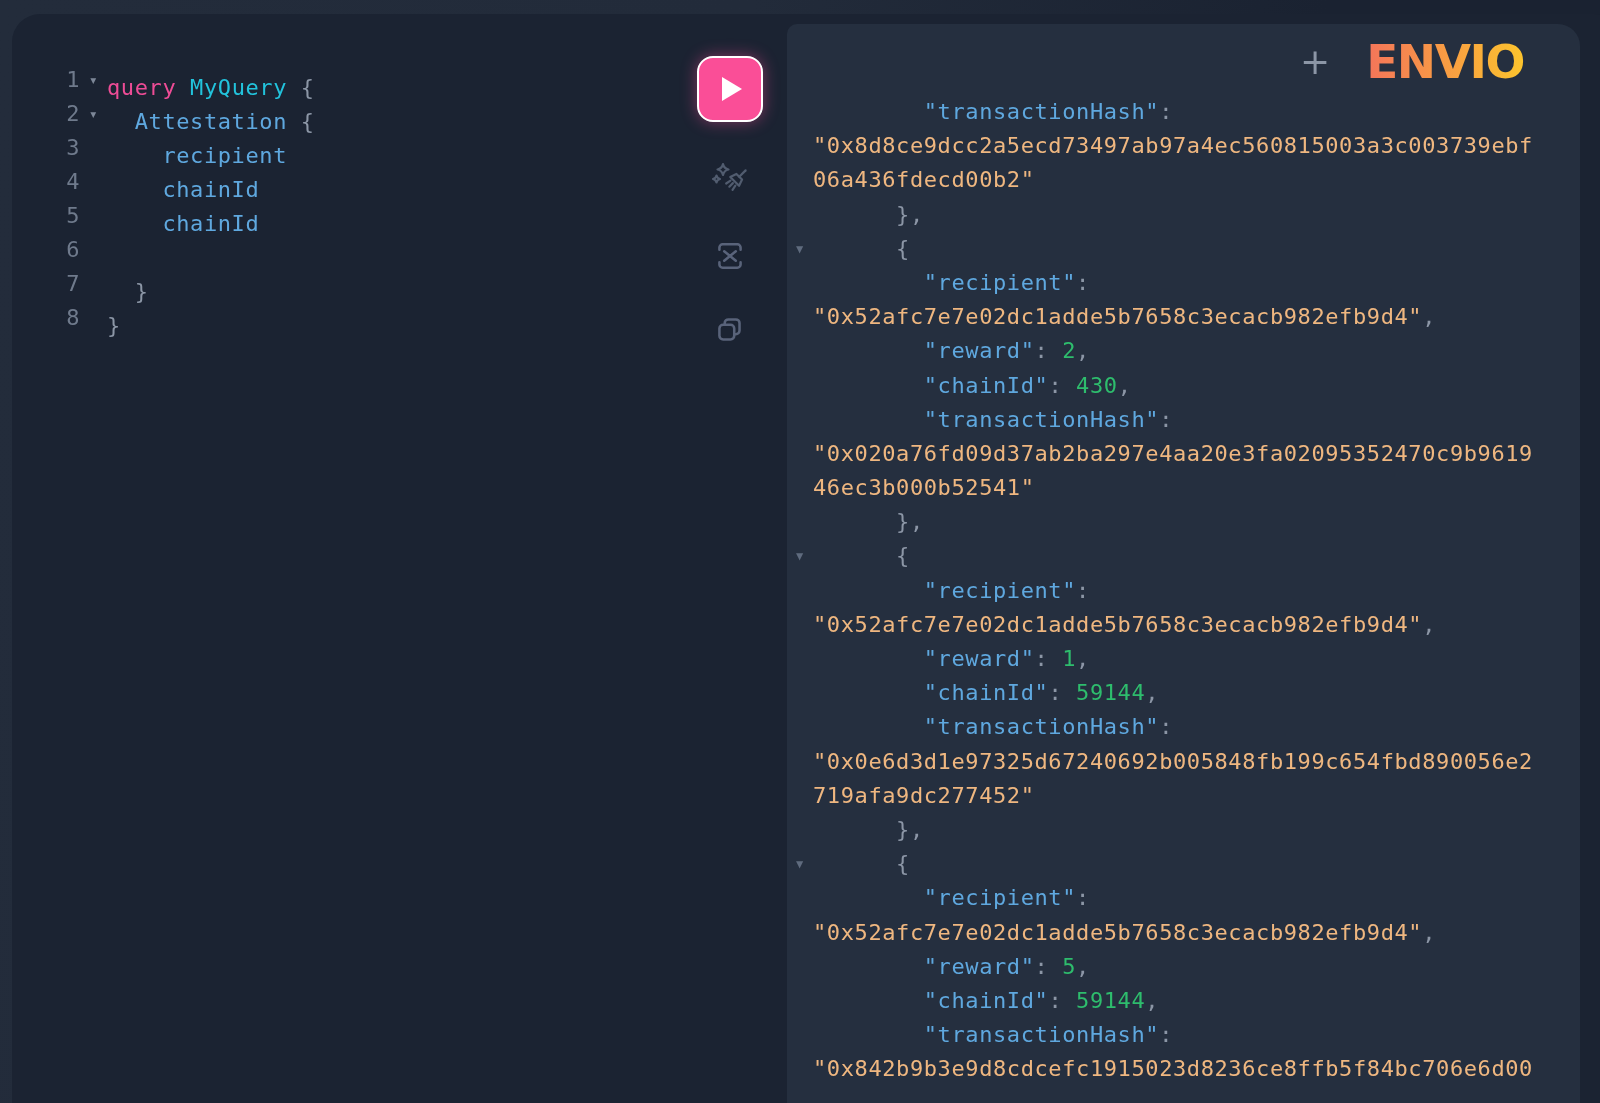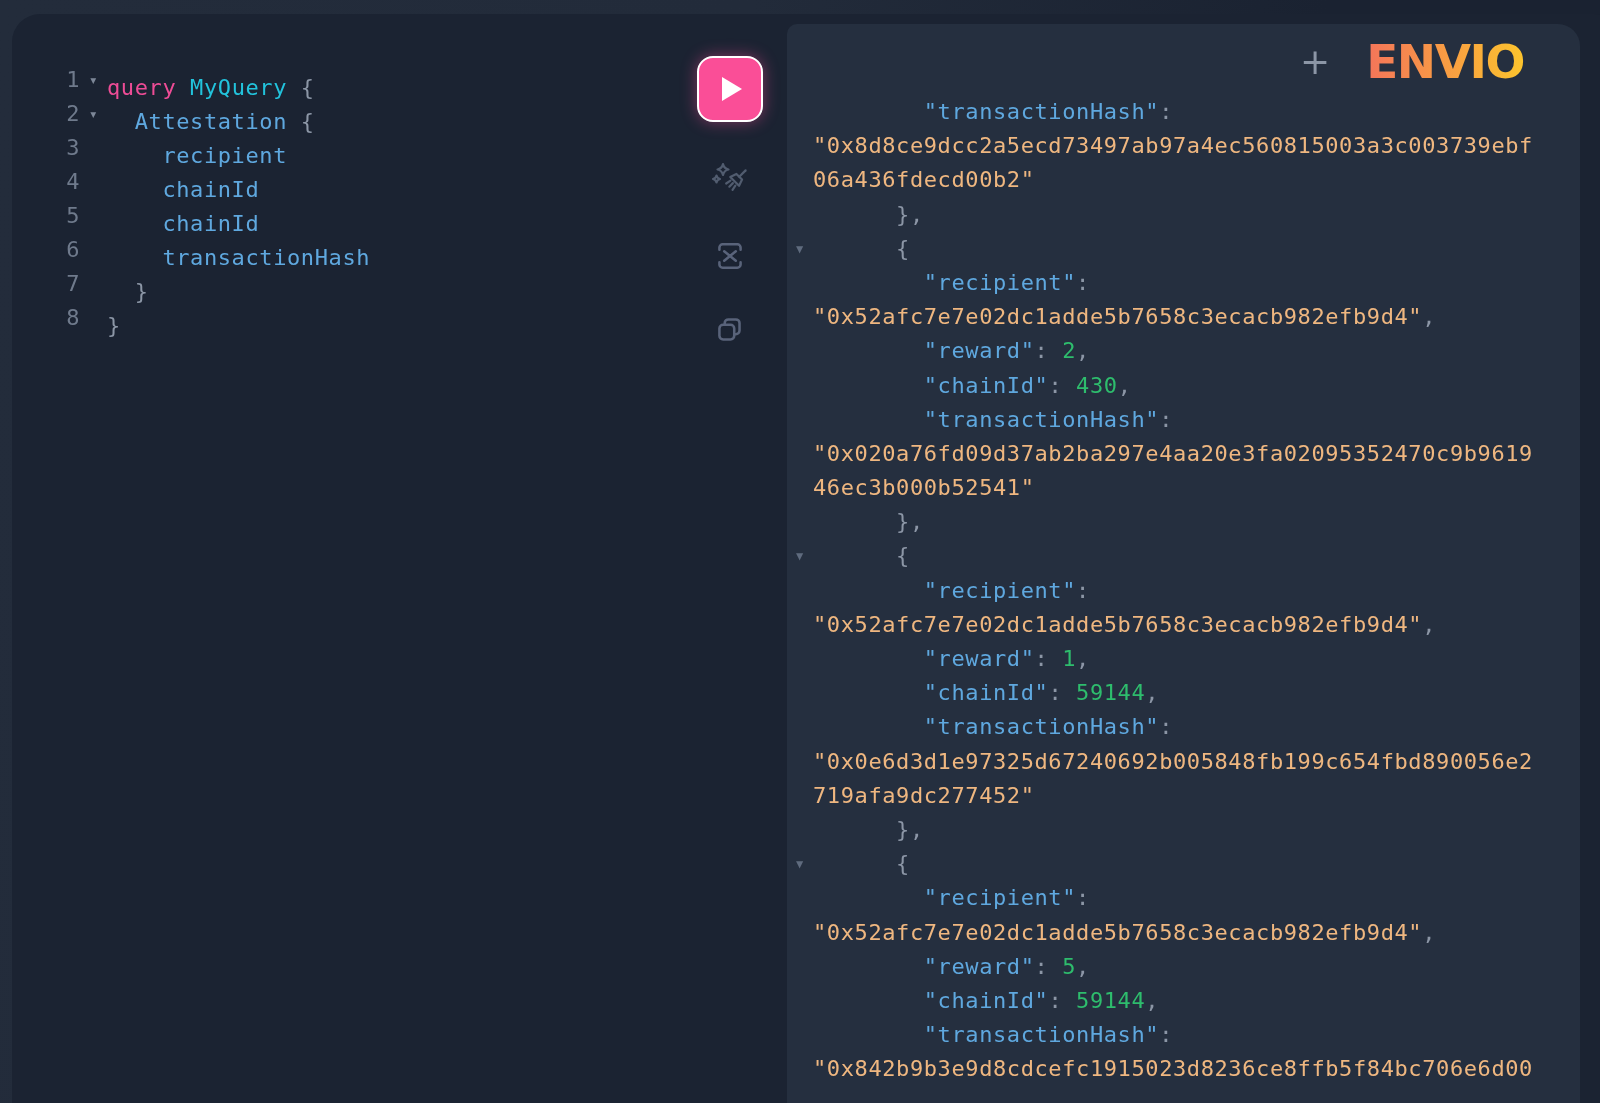--- a/index.html
+++ b/index.html
@@ -92,21 +92,20 @@
           <span class="ecode"><span class="tok-sp">    </span><span class="tok-fld">chainId</span></span>
         </div>
         <div class="eline">
           <span class="lnum">5</span>
           <span class="efold"></span>
           <span class="ecode"><span class="tok-sp">    </span><span class="tok-fld">chainId</span></span>
         </div>
         <div class="eline">
           <span class="lnum">6</span>
           <span class="efold"></span>
-          <span class="ecode"><span class="tok-sp">    </span><span class="tok-fld">transactionHash</span></span>
         </div>
         <div class="eline">
           <span class="lnum">7</span>
           <span class="efold"></span>
           <span class="ecode"><span class="tok-sp">  </span><span class="tok-pu">}</span></span>
         </div>
         <div class="eline">
           <span class="lnum">8</span>
           <span class="efold"></span>
           <span class="ecode"><span class="tok-pu">}</span></span>

